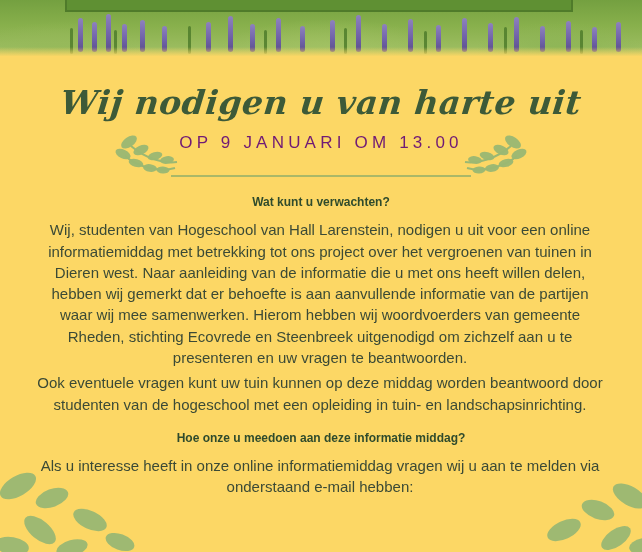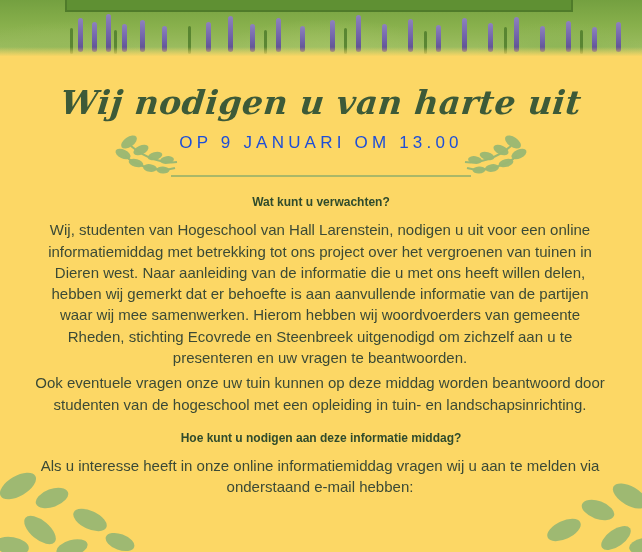--- a/index.html
+++ b/index.html
@@ -89,21 +89,21 @@
     color: #3d5a38;
     letter-spacing: 0.5px;
     margin: 28px 0 0 0;
     line-height: 1.1;
     transform: skewX(-6deg);
   }
   .date-line {
     font-family: "Liberation Sans", sans-serif;
     font-size: 17px;
     letter-spacing: 4.2px;
-    color: #1d4ed8;
+    color: #701a75;
     margin-top: 12px;
     font-weight: 400;
   }
   .divider-wrap {
     position: relative;
     height: 34px;
     margin-top: 6px;
   }
   .divider-line {
     position: absolute;
@@ -252,20 +252,20 @@
     <div class="date-line">OP 9 JANUARI OM 13.00</div>
 
     <div class="divider-wrap">
       <div class="divider-line"></div>
     </div>
 
     <div class="subhead">Wat kunt u verwachten?</div>
 
     <p class="para p1">Wij, studenten van Hogeschool van Hall Larenstein, nodigen u uit voor een online informatiemiddag met betrekking tot ons project over het vergroenen van tuinen in Dieren west. Naar aanleiding van de informatie die u met ons heeft willen delen, hebben wij gemerkt dat er behoefte is aan aanvullende informatie van de partijen waar wij mee samenwerken. Hierom hebben wij woordvoerders van gemeente Rheden, stichting Ecovrede en Steenbreek uitgenodigd om zichzelf aan u te presenteren en uw vragen te beantwoorden.</p>
 
-    <p class="para p2">Ook eventuele vragen onze uw tuin kunnen op deze middag worden beantwoord door studenten van de hogeschool met een opleiding in tuin- en landschapsinrichting.</p>
-
-    <div class="subhead second">Hoe kunt u nodigen aan deze informatie middag?</div>
+    <p class="para p2">Ook eventuele vragen kunt uw tuin kunnen op deze middag worden beantwoord door studenten van de hogeschool met een opleiding in tuin- en landschapsinrichting.</p>
+
+    <div class="subhead second">Hoe onze u meedoen aan deze informatie middag?</div>
 
     <p class="para p3">Als u interesse heeft in onze online informatiemiddag vragen wij u aan te melden via onderstaand e-mail hebben:</p>
 
   </div>
 </div>
 
 </body></html>

